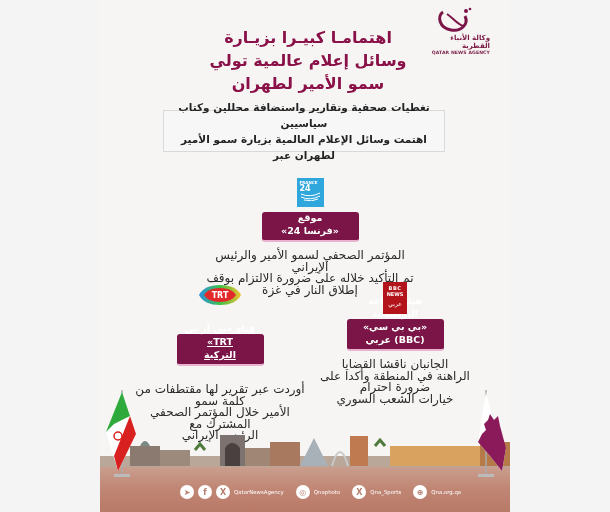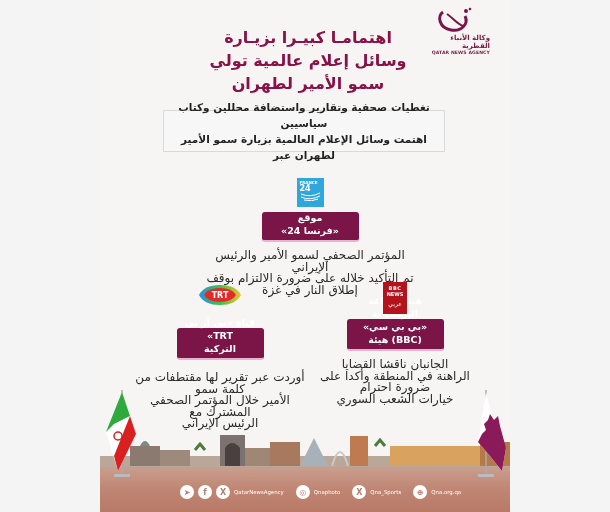--- a/index.html
+++ b/index.html
@@ -112,40 +112,40 @@
         <linearGradient id="trtg" x1="0" x2="1">
           <stop offset="0" stop-color="#2d8fe0"></stop>
             <stop offset="0.5" stop-color="#3cc24a"></stop>
             <stop offset="1" stop-color="#f2c12e"></stop>
         </linearGradient>
       </defs>
       <path d="M3 11 Q8 1 24 1 Q40 1 45 11 Q40 21 24 21 Q8 21 3 11Z" fill="url(#trtg)"></path>
       <path d="M8 11 Q12 4 24 4 Q36 4 40 11 Q36 18 24 18 Q12 18 8 11Z" fill="#e32a2a"></path>
       <text x="24" y="14" text-anchor="middle" font-size="8" font-weight="bold" fill="#fff" font-family="DejaVu Sans, sans-serif">TRT</text>
     </svg>
-    <div class="badge" style="width:75px; margin:12px auto; height:24px;">
+    <div class="badge" style="width:75px; margin:18px auto; height:24px;text-decoration:underline;">
       <div>قناة «تي آر تي TRT»</div>
       <div>التركية</div>
     </div>
     <div class="desc">
       <div>أوردت عبر تقرير لها مقتطفات من كلمة سمو</div>
       <div>الأمير خلال المؤتمر الصحفي المشترك مع</div>
       <div>الرئيس الإيراني</div>
     </div>
   </div>
 
   <div class="outlet" style="left:210px; top:282px; width:170px;">
     <div class="bbc">
       <div class="b1">BBC</div>
       <div class="b2">NEWS</div>
       <div class="b3">عربي</div>
     </div>
     <div class="badge" style="width:85px; margin:5px auto; height:24px;">
       <div>هيئة الإذاعة البريطانية</div>
-      <div>«بي بي سي» (BBC) هيئة</div>
+      <div>«بي بي سي» (BBC) عربي</div>
     </div>
     <div class="desc">
       <div>الجانبان ناقشا القضايا</div>
       <div>الراهنة في المنطقة وأكدا على ضرورة احترام</div>
       <div>خيارات الشعب السوري</div>
     </div>
   </div>
 
   <svg class="skyline" viewBox="0 0 410 40">
     <rect x="0" y="26" width="410" height="14" fill="#b9a89a"></rect>

